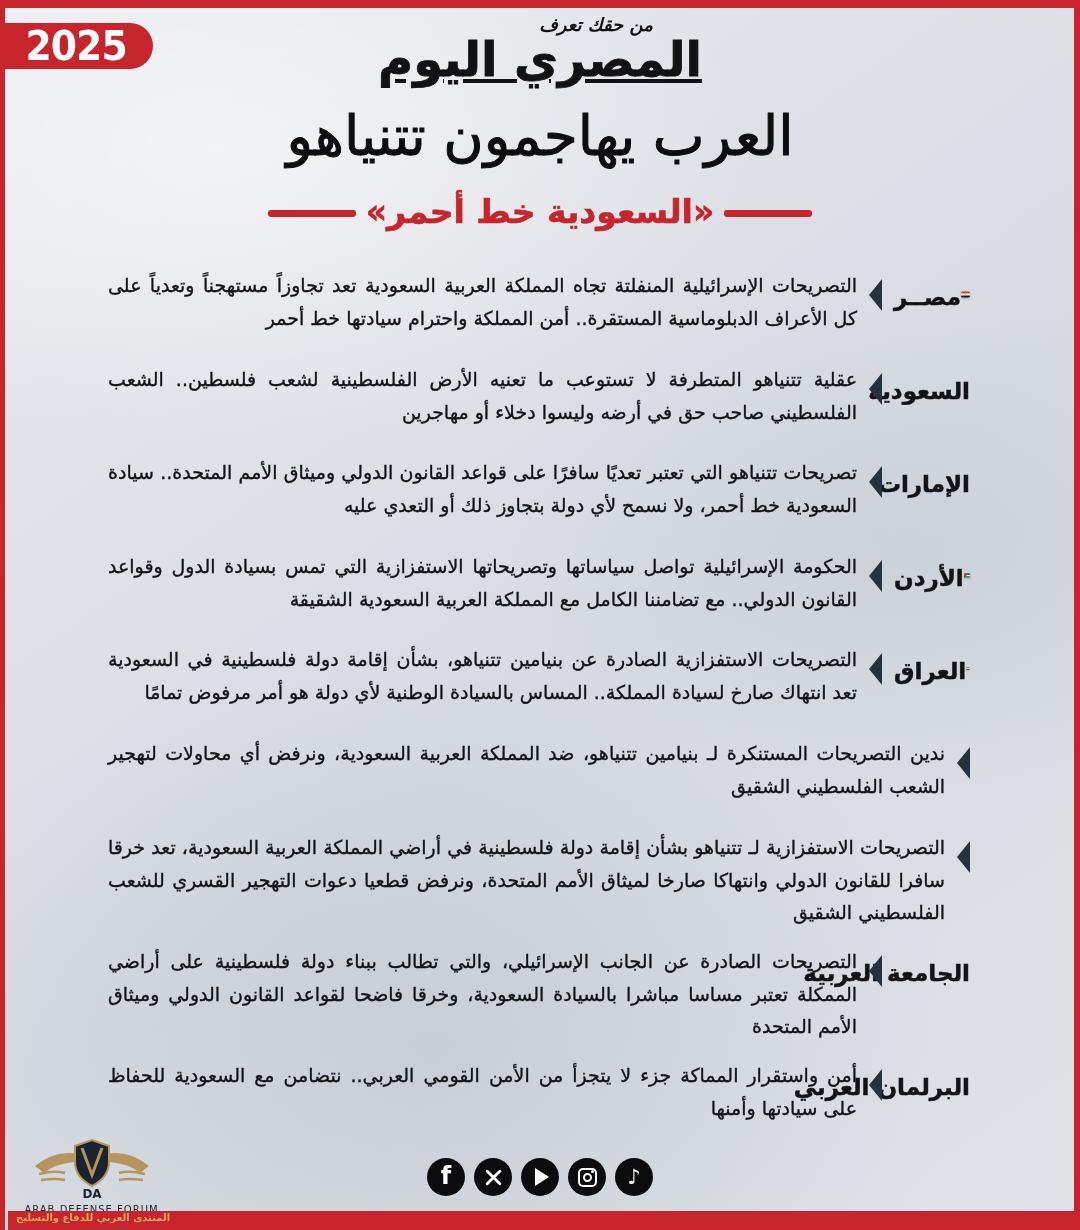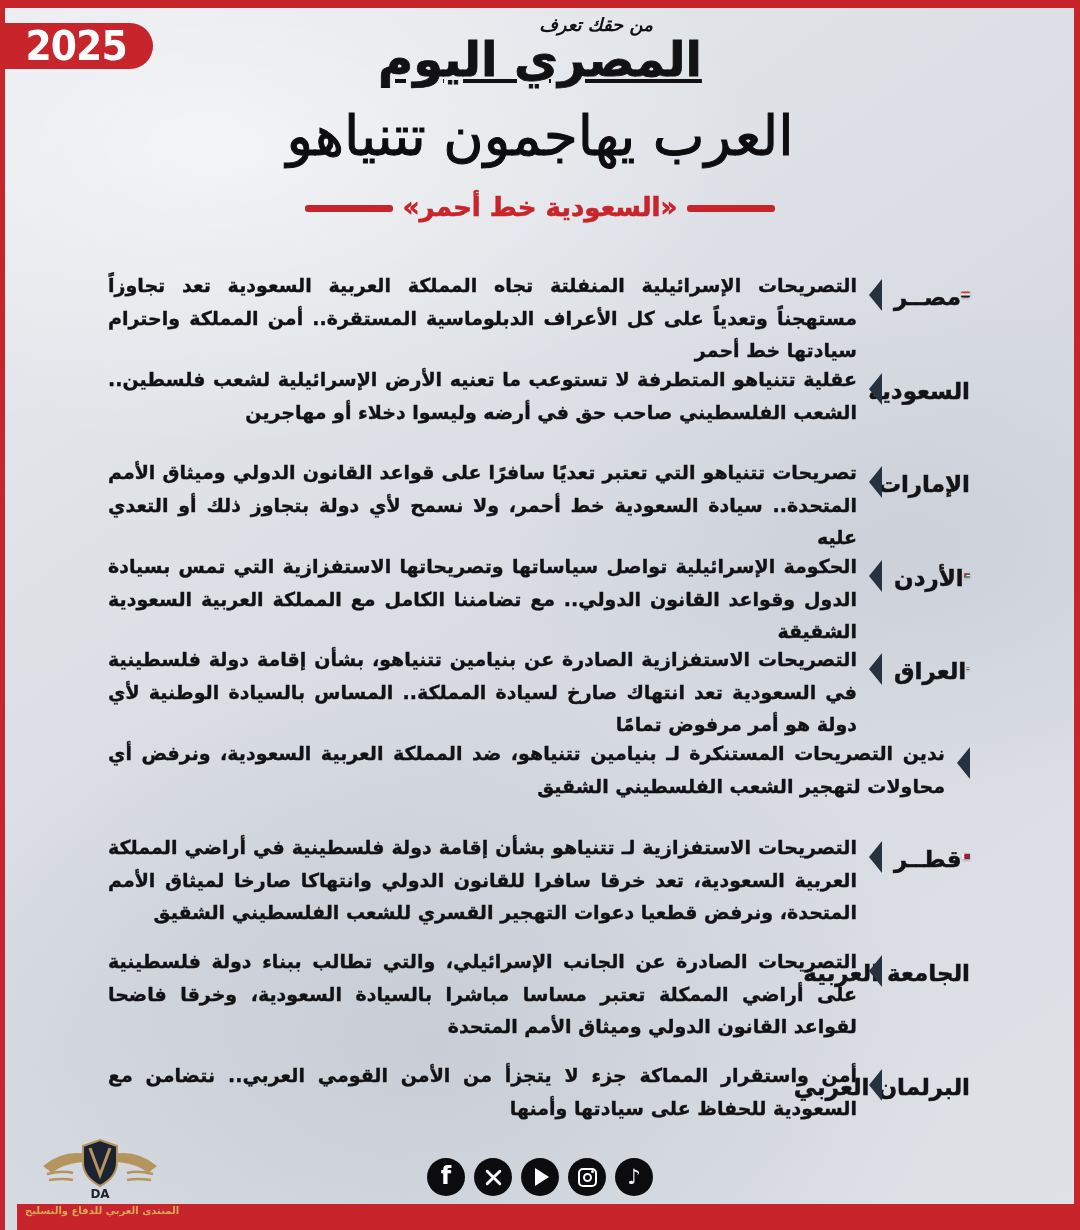--- a/index.html
+++ b/index.html
@@ -8,51 +8,51 @@
     background:
       radial-gradient(900px 500px at 20% 12%, rgba(255,255,255,.55), rgba(255,255,255,0) 60%),
       radial-gradient(700px 420px at 85% 45%, rgba(168,178,194,.25), transparent 60%),
       radial-gradient(800px 600px at 40% 85%, rgba(160,170,185,.30), transparent 65%),
       linear-gradient(145deg,#e8eaee 0%,#d7dbe1 55%,#dfe2e7 100%);
   }
   
   .border-top{position:absolute;top:0;left:0;right:0;height:8px;background:#c8242c;}
   .border-left{position:absolute;top:0;left:0;bottom:0;width:5px;background:#c8242c;}
   .border-right{position:absolute;top:0;right:0;bottom:0;width:6px;background:#c8242c;}
-  .bottom-bar{position:absolute;left:17px;right:0;bottom:0;height:26px;background:#c8242c;}
+  .bottom-bar{position:absolute;left:8px;right:0;bottom:0;height:19px;background:#c8242c;}
   .bottom-bar span{display:block;padding:0 0 0 8px;font-size:10px;line-height:14px;color:#d9a958;font-weight:bold;direction:rtl;text-align:right;width:max-content;}
   
   .badge{position:absolute;top:23px;left:0;width:153px;height:46px;background:#c8242c;border-radius:0 29px 29px 0;display:flex;align-items:center;justify-content:center;}
   .badge span{color:#fff;font-size:41px;font-weight:bold;transform:scaleX(.92);letter-spacing:-1px;}
   
   .masthead{position:absolute;top:14px;left:0;right:0;text-align:center;color:#121215;}
   .tagline{display:block;position:relative;left:56px;font-size:18px;font-style:italic;font-weight:bold;}
   .logo{display:block;font-size:48px;font-weight:bold;margin-top:-4px;text-decoration:underline;-webkit-text-stroke:.8px #121215;}
   .title{position:absolute;top:104px;left:0;right:0;text-align:center;font-size:55px;font-weight:normal;color:#0d0d10;-webkit-text-stroke:1px #0d0d10;direction:rtl;}
-  .subtitle{position:absolute;top:192px;left:0;right:0;text-align:center;font-size:26px;font-weight:bold;color:#c8242c;-webkit-text-stroke:.6px #c8242c;direction:rtl;}
+  .subtitle{position:absolute;top:192px;left:0;right:0;text-align:center;font-size:33px;font-weight:bold;color:#c8242c;-webkit-text-stroke:.6px #c8242c;direction:rtl;}
   .dash{display:inline-block;width:88px;height:7px;border-radius:3px;background:#c8242c;vertical-align:middle;margin:0 10px;}
   
   .row{position:absolute;left:108px;right:110px;display:flex;direction:rtl;gap:12px;align-items:flex-start;}
   .flag-col{flex:none;width:76px;display:flex;flex-direction:row;align-items:center;}
   .flag{width:76px;height:53px;display:block;filter:drop-shadow(0 1px 1px rgba(0,0,0,.25));}
   .flag-label{margin-top:5px;font-size:23px;font-weight:bold;color:#131316;white-space:nowrap;-webkit-text-stroke:.5px #131316;}
   .arrow{flex:none;width:0;height:0;border-top:16px solid transparent;border-bottom:16px solid transparent;border-right:13px solid #26323f;margin-top:11px;}
-  .item-text{flex:1;font-size:19px;line-height:1.72;font-weight:bold;color:#121215;text-align:justify;-webkit-text-stroke:.35px #121215;margin-top:1px;}
+  .item-text{flex:1;font-size:19px;line-height:1.72;font-weight:normal;color:#121215;text-align:justify;-webkit-text-stroke:.35px #121215;margin-top:1px;}
   
   .social{position:absolute;top:1158px;left:0;right:0;display:flex;justify-content:center;align-items:center;gap:9px;}
   .sicon{width:38px;height:38px;border-radius:50%;background:#0c0c0e;color:#fff;display:flex;align-items:center;justify-content:center;}
   .fb{font-size:24px;font-weight:bold;margin-top:-2px;}
   .yt{width:0;height:0;border-top:9px solid transparent;border-bottom:9px solid transparent;border-left:14px solid #fff;margin-left:4px;}
   .ig{position:relative;width:19px;height:19px;border:2.5px solid #fff;border-radius:5px;box-sizing:border-box;}
   .ig::after{content:"";position:absolute;inset:3px;border:2.5px solid #fff;border-radius:50%;box-sizing:border-box;}
   .ig::before{content:"";position:absolute;top:.5px;right:.5px;width:3px;height:3px;background:#fff;border-radius:50%;}
   .tk{font-size:21px;font-weight:bold;}
   .handle{font-size:25px;font-weight:bold;color:#0c0c0e;letter-spacing:2px;margin-left:4px;}
   
-  .watermark{position:absolute;left:22px;top:1136px;width:155px;text-align:center;}
+  .watermark{position:absolute;left:14px;top:1136px;width:155px;text-align:center;}
   .wm-caption{font-size:10px;font-weight:normal;color:#1c2330;letter-spacing:1px;margin-top:-2px;}
 </style>
 </head>
 <body>
 
 <div class="poster">
 
   <div class="border-top"></div>
   <div class="border-left"></div>
   <div class="border-right"></div>
@@ -102,21 +102,21 @@
         <g clip-path="url(#cps)">
           <rect width="74" height="52" fill="#1f7a44"></rect>
           <text x="37" y="22" font-size="9" font-weight="bold" fill="#ffffff" text-anchor="middle">لا إله إلا الله</text>
           <path d="M23 33h25" stroke="#ffffff" stroke-width="2.6" stroke-linecap="round"></path>
             <path d="M48 30l7 3-7 3z" fill="#ffffff"></path>
         </g>
       </svg>
       <span class="flag-label">السعودية</span>
     </div>
     <div class="arrow"></div>
-    <div class="item-text" dir="rtl">عقلية تتنياهو المتطرفة لا تستوعب ما تعنيه الأرض الإسرائيلية لشعب فلسطين.. الشعب الفلسطيني صاحب حق في أرضه وليسوا دخلاء أو مهاجرين</div>
+    <div class="item-text" dir="rtl">عقلية تتنياهو المتطرفة لا تستوعب ما تعنيه الأرض الفلسطينية لشعب فلسطين.. الشعب الفلسطيني صاحب حق في أرضه وليسوا دخلاء أو مهاجرين</div>
   </div>
 
   <div class="row" style="top:455px">
     <div class="flag-col">
       <svg class="flag" viewBox="0 0 74 52">
         <defs>
             <clipPath id="cpu">
               <rect width="74" height="52" rx="14"></rect>
             </clipPath>
           </defs>
@@ -175,34 +175,20 @@
     <div class="arrow"></div>
     <div class="item-text" dir="rtl">التصريحات الاستفزازية الصادرة عن بنيامين تتنياهو، بشأن إقامة دولة فلسطينية في السعودية تعد انتهاك صارخ لسيادة المملكة.. المساس بالسيادة الوطنية لأي دولة هو أمر مرفوض تمامًا</div>
   </div>
 
   <div class="row" style="top:736px">
     <div class="arrow"></div>
     <div class="item-text" dir="rtl">ندين التصريحات المستنكرة لـ بنيامين تتنياهو، ضد المملكة العربية السعودية، ونرفض أي محاولات لتهجير الشعب الفلسطيني الشقيق</div>
   </div>
 
   <div class="row" style="top:830px">
-    <div class="flag-col">
-      <svg class="flag" viewBox="0 0 74 52">
-        <defs>
-            <clipPath id="cpq">
-              <rect width="74" height="52" rx="14"></rect>
-            </clipPath>
-          </defs>
-        <g clip-path="url(#cpq)">
-          <rect width="74" height="52" fill="#fdfcfa"></rect>
-          <path fill="#8e2040" d="M74 0V52H25L13 49.1 25 46.2 13 43.3 25 40.4 13 37.5 25 34.7 13 31.8 25 28.9 13 26 25 23.1 13 20.2 25 17.3 13 14.4 25 11.6 13 8.7 25 5.8 13 2.9 25 0Z"></path>
-        </g>
-      </svg>
-      <span class="flag-label">قطــر</span>
-    </div>
     <div class="arrow"></div>
     <div class="item-text" dir="rtl">التصريحات الاستفزازية لـ تتنياهو بشأن إقامة دولة فلسطينية في أراضي المملكة العربية السعودية، تعد خرقا سافرا للقانون الدولي وانتهاكا صارخا لميثاق الأمم المتحدة، ونرفض قطعيا دعوات التهجير القسري للشعب الفلسطيني الشقيق</div>
   </div>
 
   <div class="row" style="top:944px">
     <div class="flag-col">
       <svg class="flag" viewBox="0 0 74 52">
         <defs>
             <clipPath id="cpl">
               <rect width="74" height="52" rx="14"></rect>

